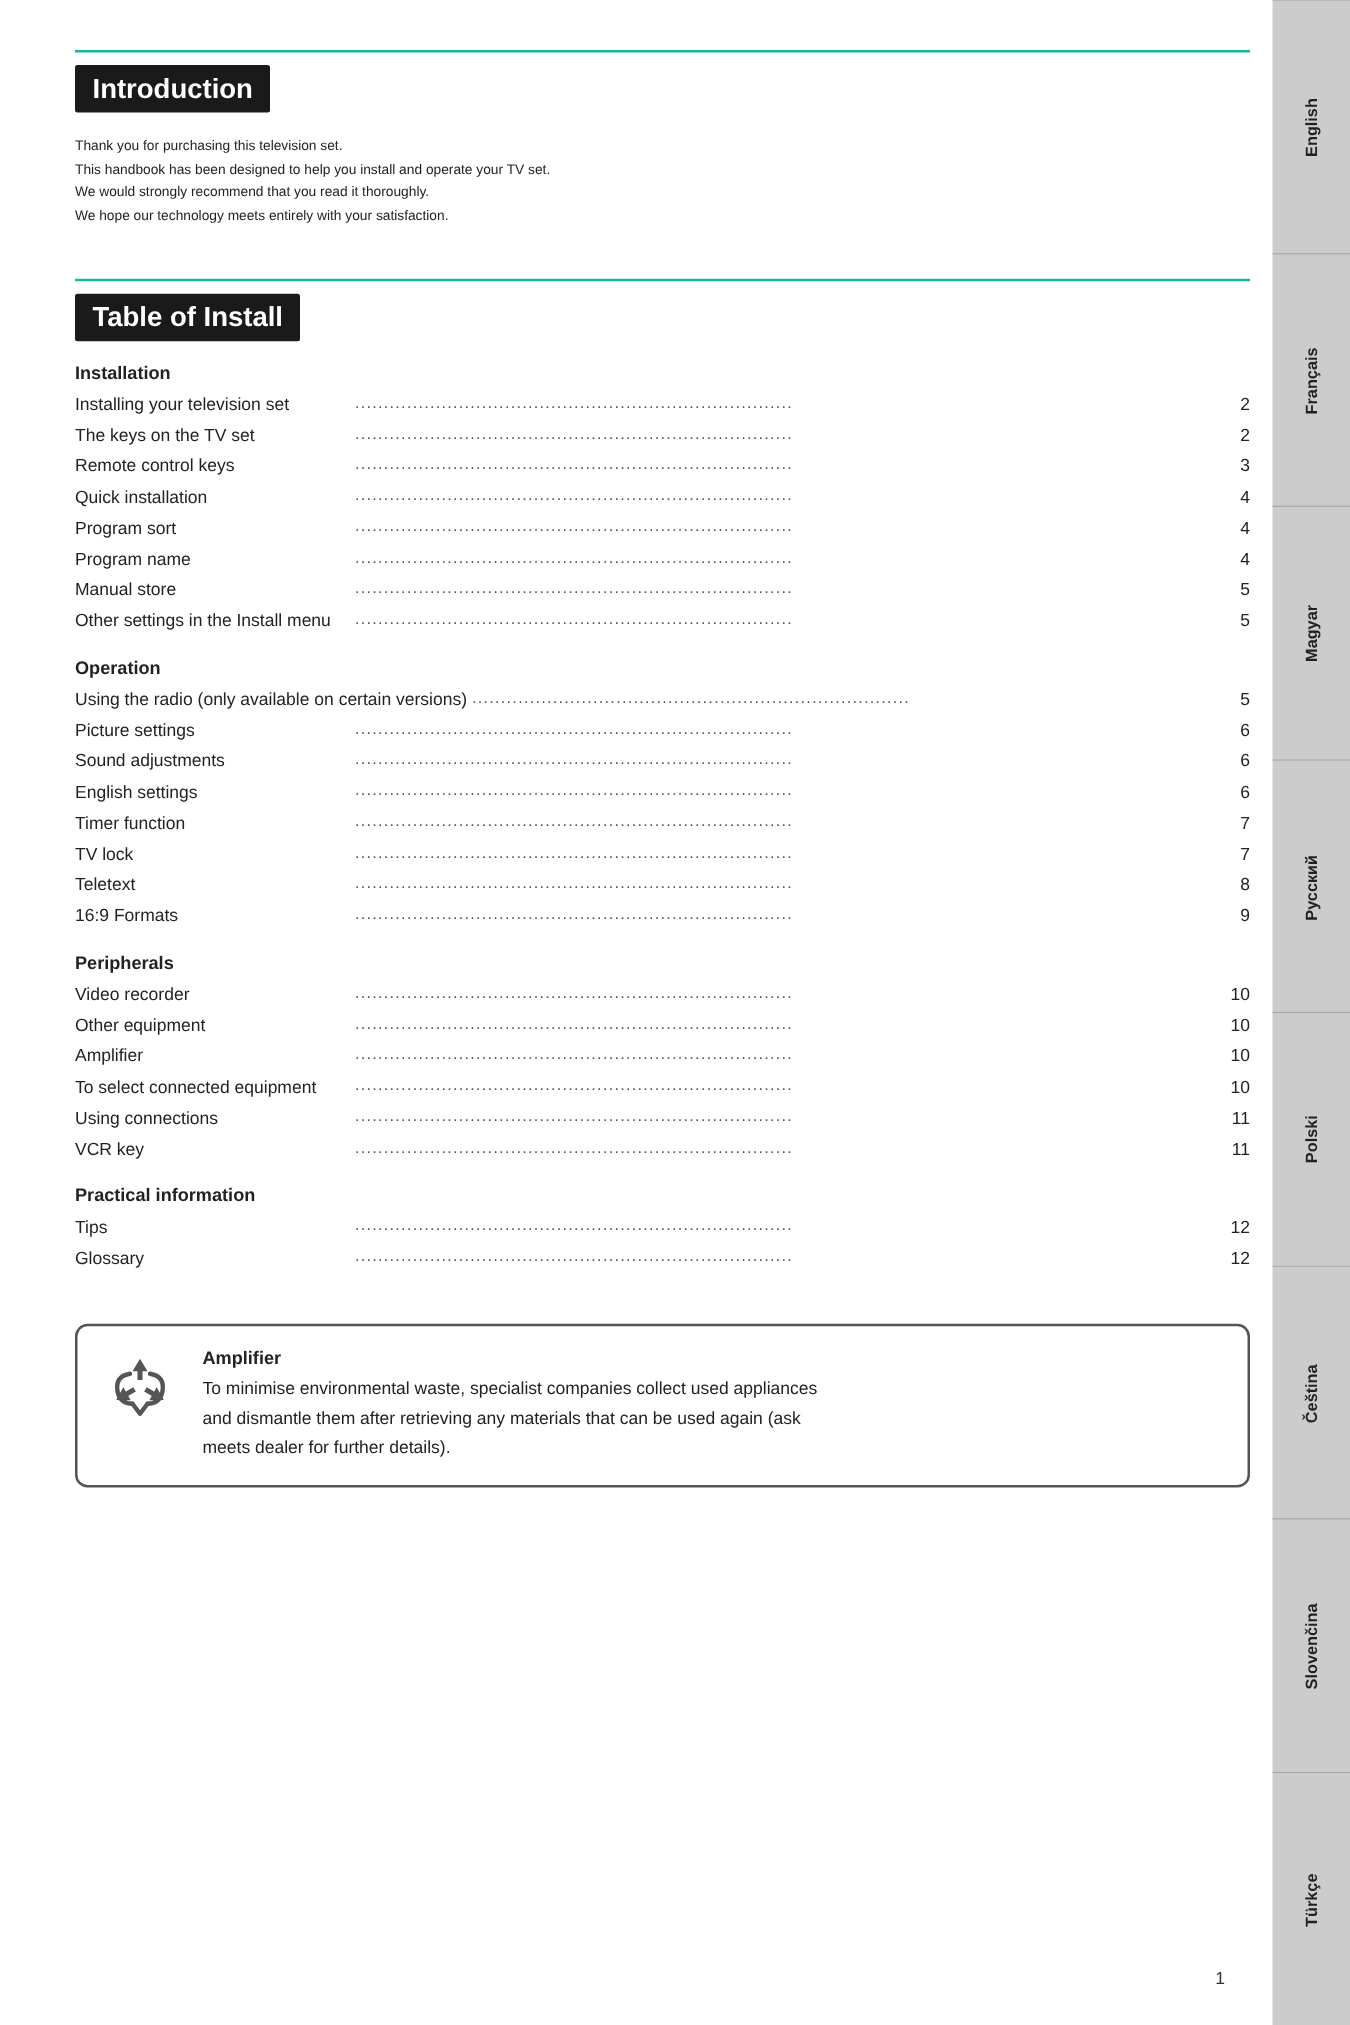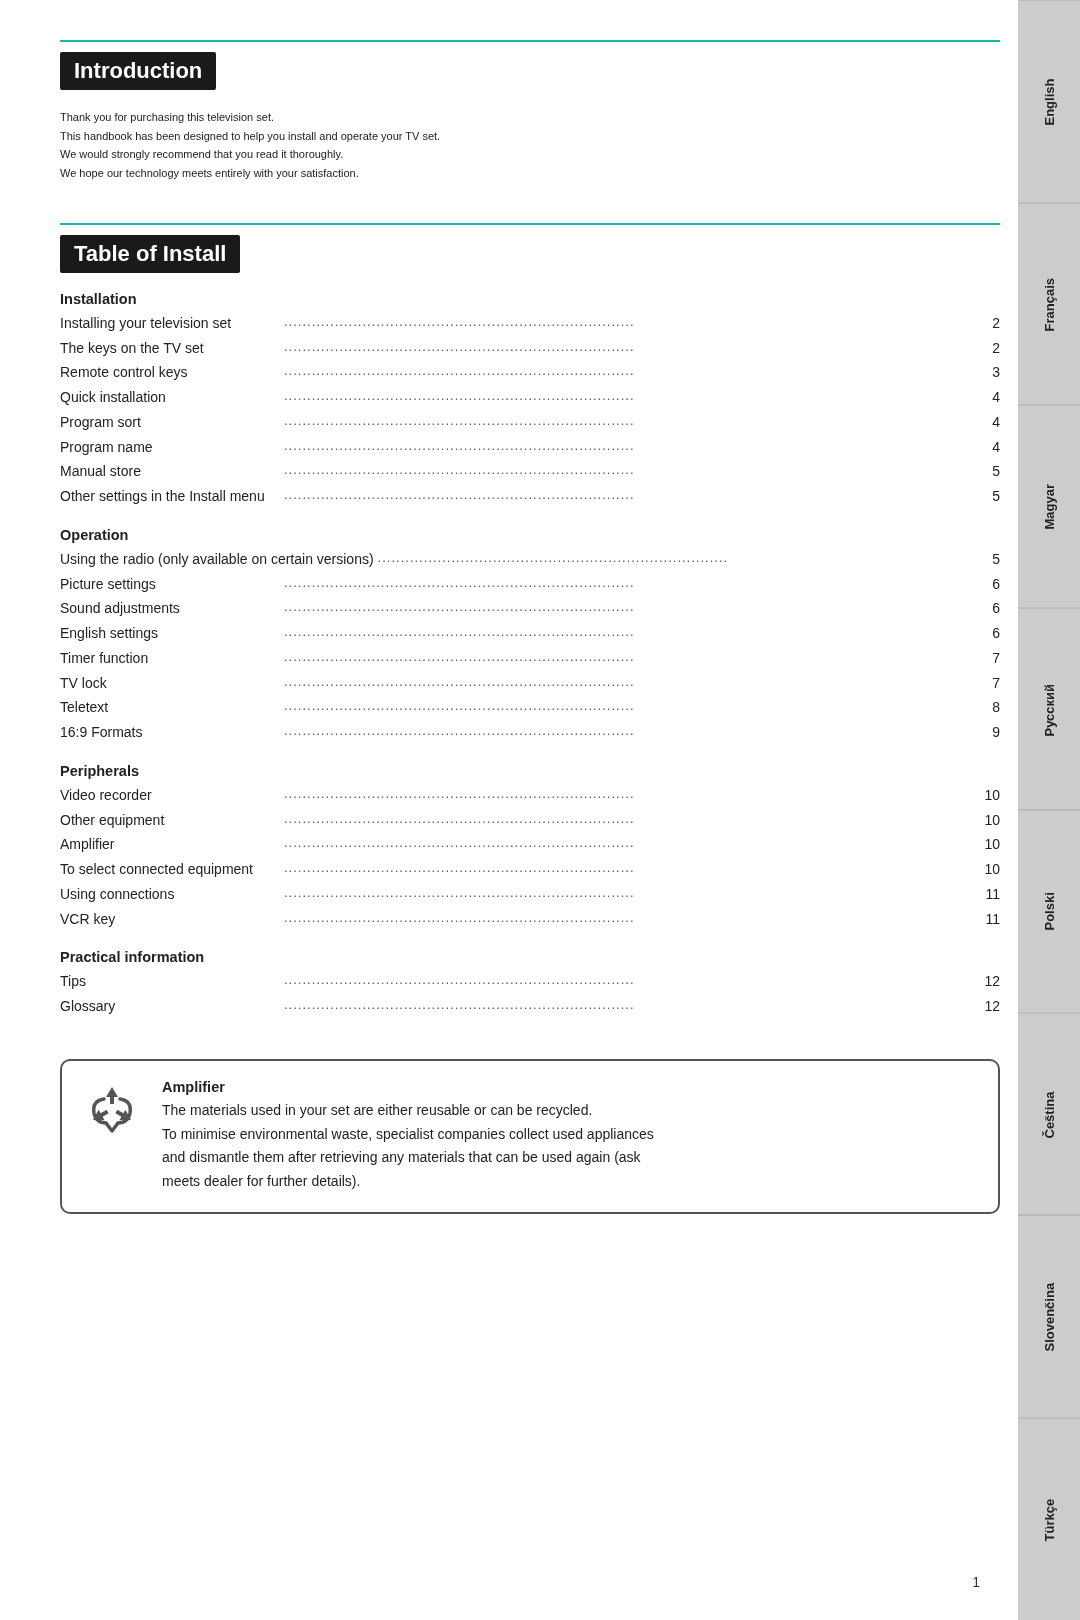--- a/index.html
+++ b/index.html
@@ -345,21 +345,20 @@
 
           <path d="M0,-20 L5,-13 L2,-13 L2,-5 L-2,-5 L-2,-13 L-5,-13 Z" fill="#555" transform="rotate(120)"></path>
 
           <path d="M0,-20 L5,-13 L2,-13 L2,-5 L-2,-5 L-2,-13 L-5,-13 Z" fill="#555" transform="rotate(240)"></path>
         </g>
       </svg>
     </div>
     <div>
       <div class="recycling-title">Amplifier</div>
       <div class="recycling-text">
-          <div>The materials used in your set are either reusable or can be recycled.</div>
           <div>To minimise environmental waste, specialist companies collect used appliances</div>
           <div>and dismantle them after retrieving any materials that can be used again (ask</div>
           <div>meets dealer for further details).</div>
         </div>
     </div>
   </div>
 
 </div>
 
 <div class="page-number">1</div>

